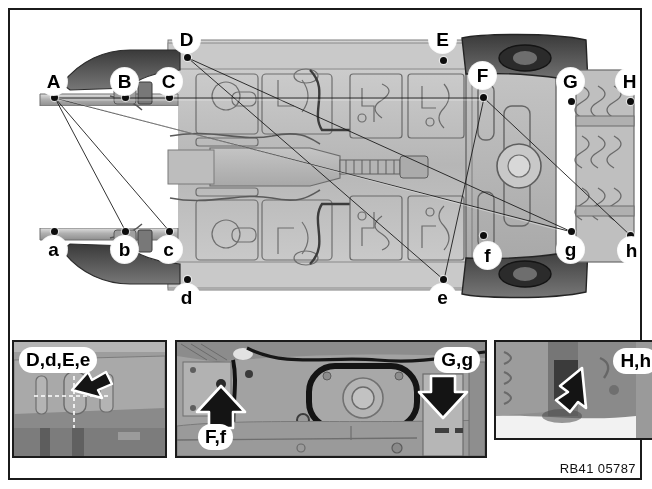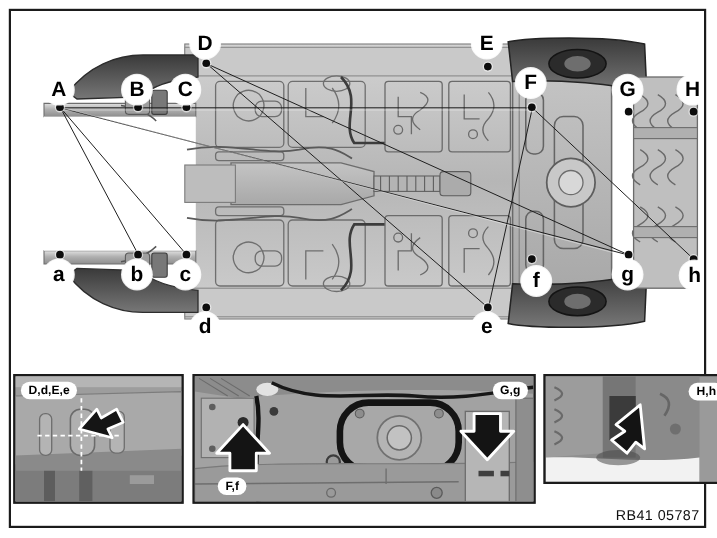--- a/index.html
+++ b/index.html
@@ -37,21 +37,21 @@
   .dot{position:absolute;width:7px;height:7px;background:#0d0d0d;border-radius:50%;
        z-index:30;box-shadow:0 0 0 1.2px rgba(255,255,255,.55);}
 
   svg.lines{position:absolute;left:0;top:0;width:630px;height:313px;z-index:20;
             pointer-events:none;}
 
   .code{position:absolute;right:16px;bottom:13px;font-size:13px;color:#111;
         letter-spacing:.4px;font-family:"Liberation Sans",sans-serif;z-index:60;margin-left:11px;}
 
   .pnl-cal{position:absolute;z-index:50;background:#fff;border-radius:16px;
-           font-weight:bold;font-size:11px;color:#000;
+           font-weight:bold;font-size:19px;color:#000;
            display:flex;align-items:center;justify-content:center;
            padding:2px 7px;white-space:nowrap;}
 </style>
 </head>
 <body>
 
 <div id="root">
   <div class="frame"></div>
 
   <div class="main-panel">

